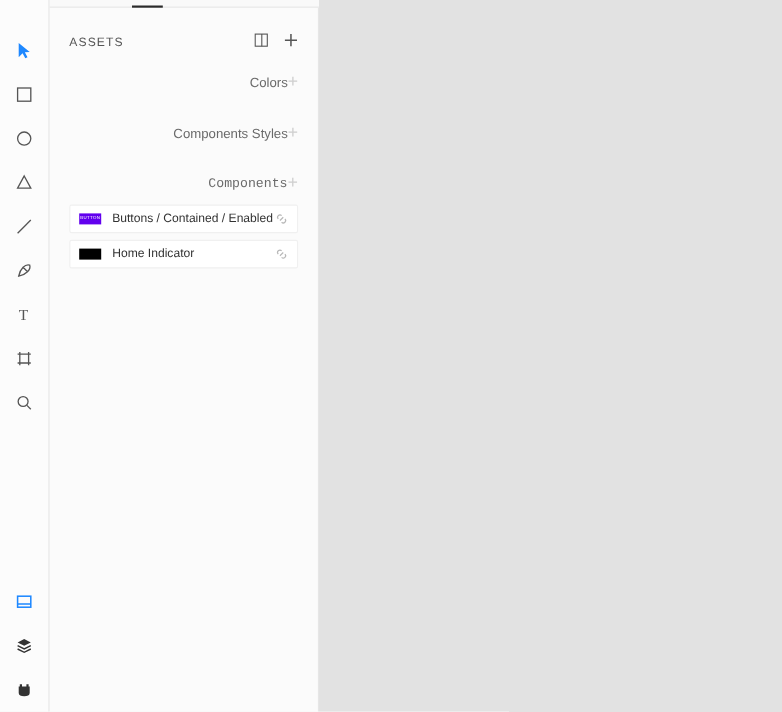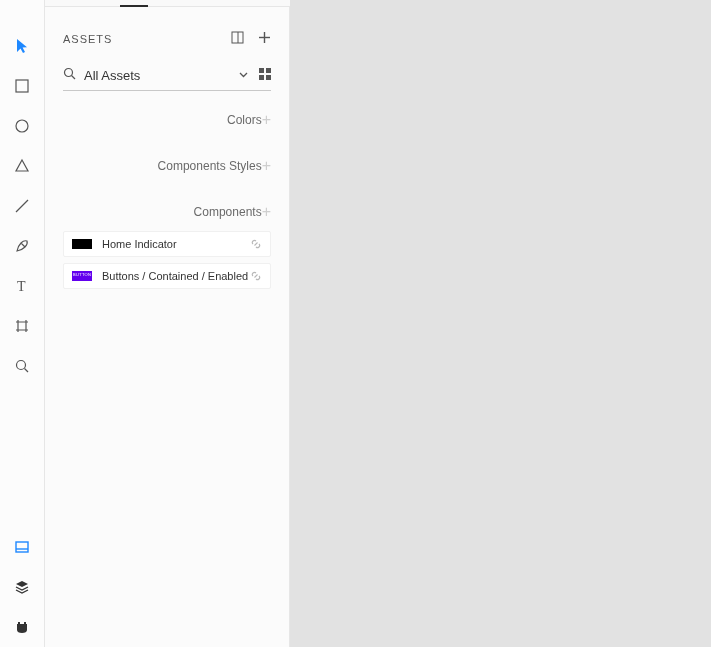--- a/index.html
+++ b/index.html
@@ -137,70 +137,48 @@
         </span>
         <span>
           <svg width="13" height="13" viewBox="0 0 13 13">
               <line x1="6.5" y1="1" x2="6.5" y2="12" stroke="#555" stroke-width="1.4"></line>
               <line x1="1" y1="6.5" x2="12" y2="6.5" stroke="#555" stroke-width="1.4"></line>
             </svg>
         </span>
       </div>
     </div>
 
-    <div class="search-row">
-      <span class="mag">
-        <svg width="13" height="13" viewBox="0 0 13 13">
-            <circle cx="5.5" cy="5.5" r="4" fill="none" stroke="#555" stroke-width="1.2"></circle>
-            <line x1="8.5" y1="8.5" x2="12" y2="12" stroke="#555" stroke-width="1.2"></line>
-          </svg>
-      </span>
-      <div class="search-sel">All Assets</div>
-      <span class="chev">
-        <svg width="11" height="11" viewBox="0 0 11 11">
-            <path d="M2 4 L5.5 7.5 L9 4" fill="none" stroke="#555" stroke-width="1.3"></path>
-          </svg>
-      </span>
-      <span class="gridic">
-        <svg width="12" height="12" viewBox="0 0 12 12">
-            <rect x="0" y="0" width="5" height="5" fill="#555"></rect>
-            <rect x="7" y="0" width="5" height="5" fill="#555"></rect>
-            <rect x="0" y="7" width="5" height="5" fill="#555"></rect>
-            <rect x="7" y="7" width="5" height="5" fill="#555"></rect>
-          </svg>
-      </span>
-    </div>
 
     <div class="cat">
       <span class="cat-label">Colors</span>
       <span class="plus-dim">+</span>
     </div>
 
     <div class="cat">
       <span class="cat-label">Components Styles</span>
       <span class="plus-dim">+</span>
     </div>
 
-    <div class="cat" style="margin-bottom:10px;">
+    <div class="cat" style="margin-bottom:10px;font-family:Liberation Mono, monospace;">
       <span class="cat-label">Components</span>
       <span class="plus-dim">+</span>
     </div>
 
     <div class="asset-item">
-      <div class="asset-swatch home"></div>
-      <div class="asset-label">Home Indicator</div>
+      <div class="asset-swatch btn"></div>
+      <div class="asset-label">Buttons / Contained / Enabled</div>
       <div class="asset-link">
         <svg width="12" height="12" viewBox="0 0 12 12">
             <path d="M4.5 7.5 L7.5 4.5 M3 6 A2 2 0 0 1 6 3 M9 6 A2 2 0 0 1 6 9" fill="none" stroke="#b8b8b8" stroke-width="1.1"></path>
           </svg>
       </div>
     </div>
     <div class="asset-item">
-      <div class="asset-swatch btn"></div>
-      <div class="asset-label">Buttons / Contained / Enabled</div>
+      <div class="asset-swatch home"></div>
+      <div class="asset-label">Home Indicator</div>
       <div class="asset-link">
         <svg width="12" height="12" viewBox="0 0 12 12">
             <path d="M4.5 7.5 L7.5 4.5 M3 6 A2 2 0 0 1 6 3 M9 6 A2 2 0 0 1 6 9" fill="none" stroke="#b8b8b8" stroke-width="1.1"></path>
           </svg>
       </div>
     </div>
   </div>
 
   <div class="canvas">
     

